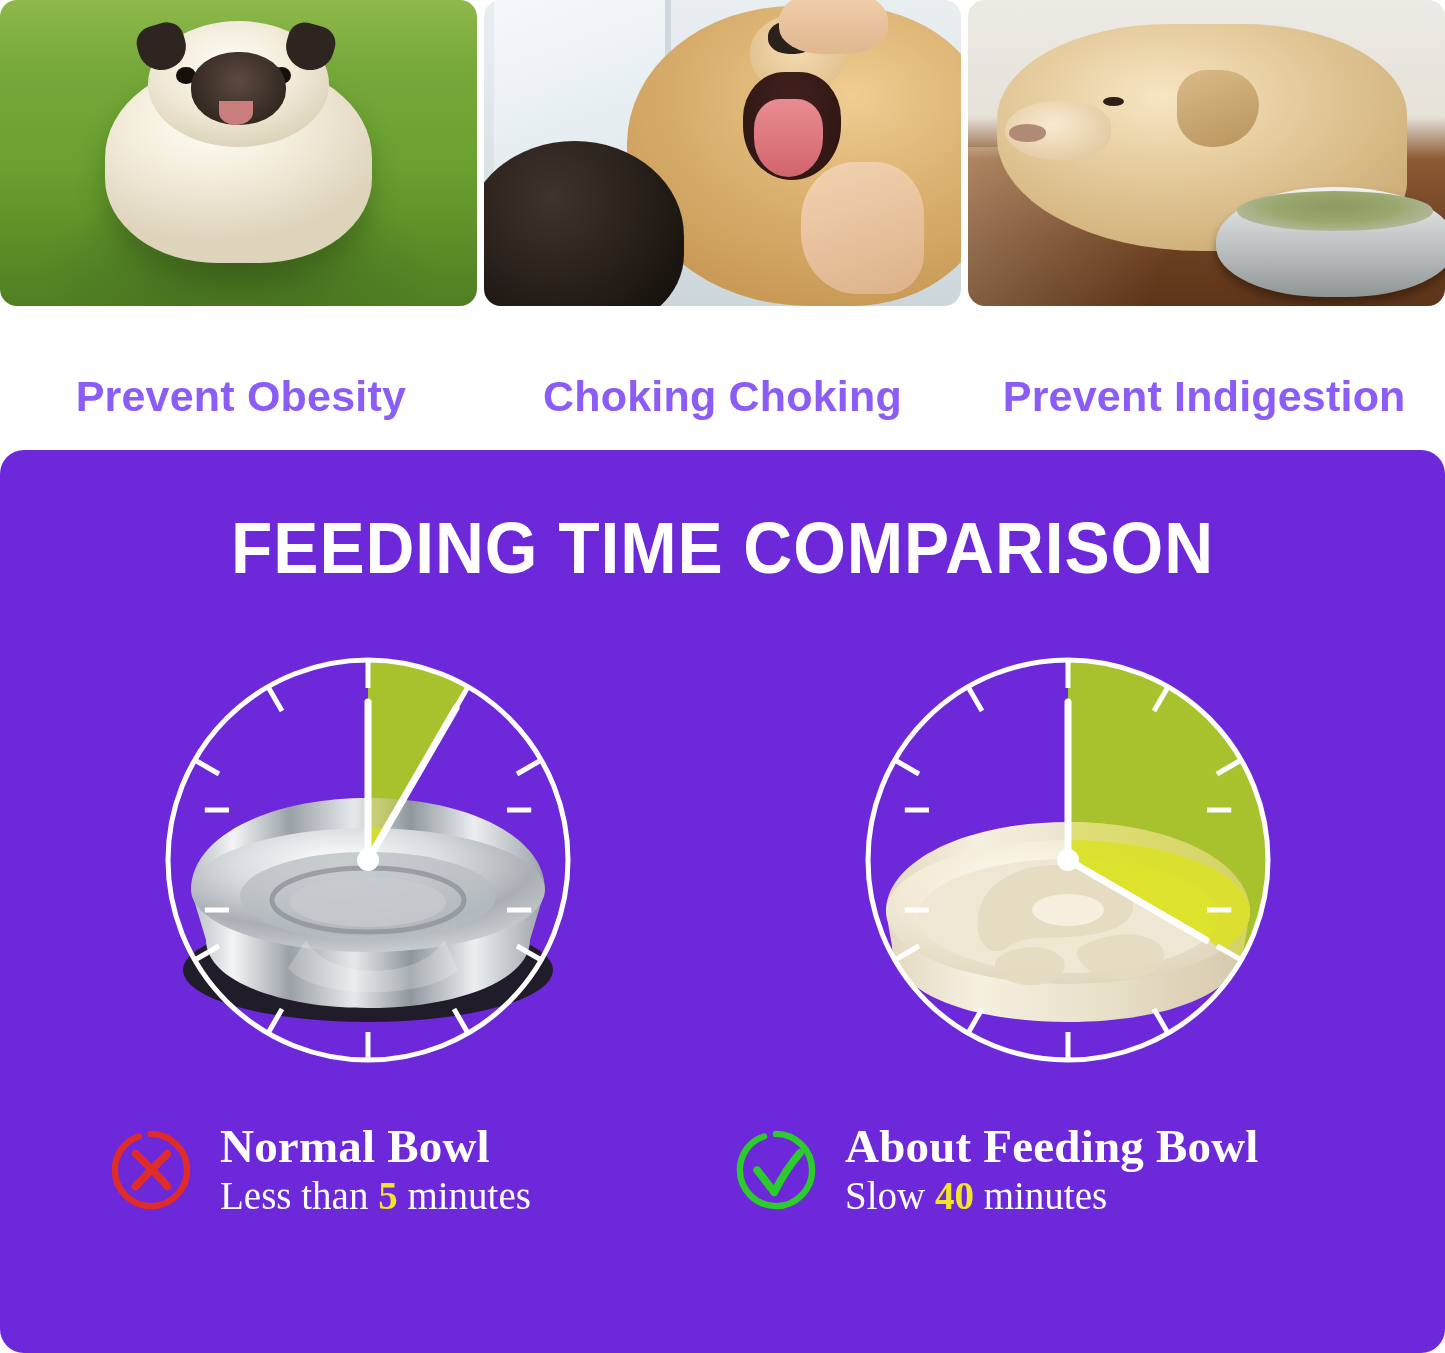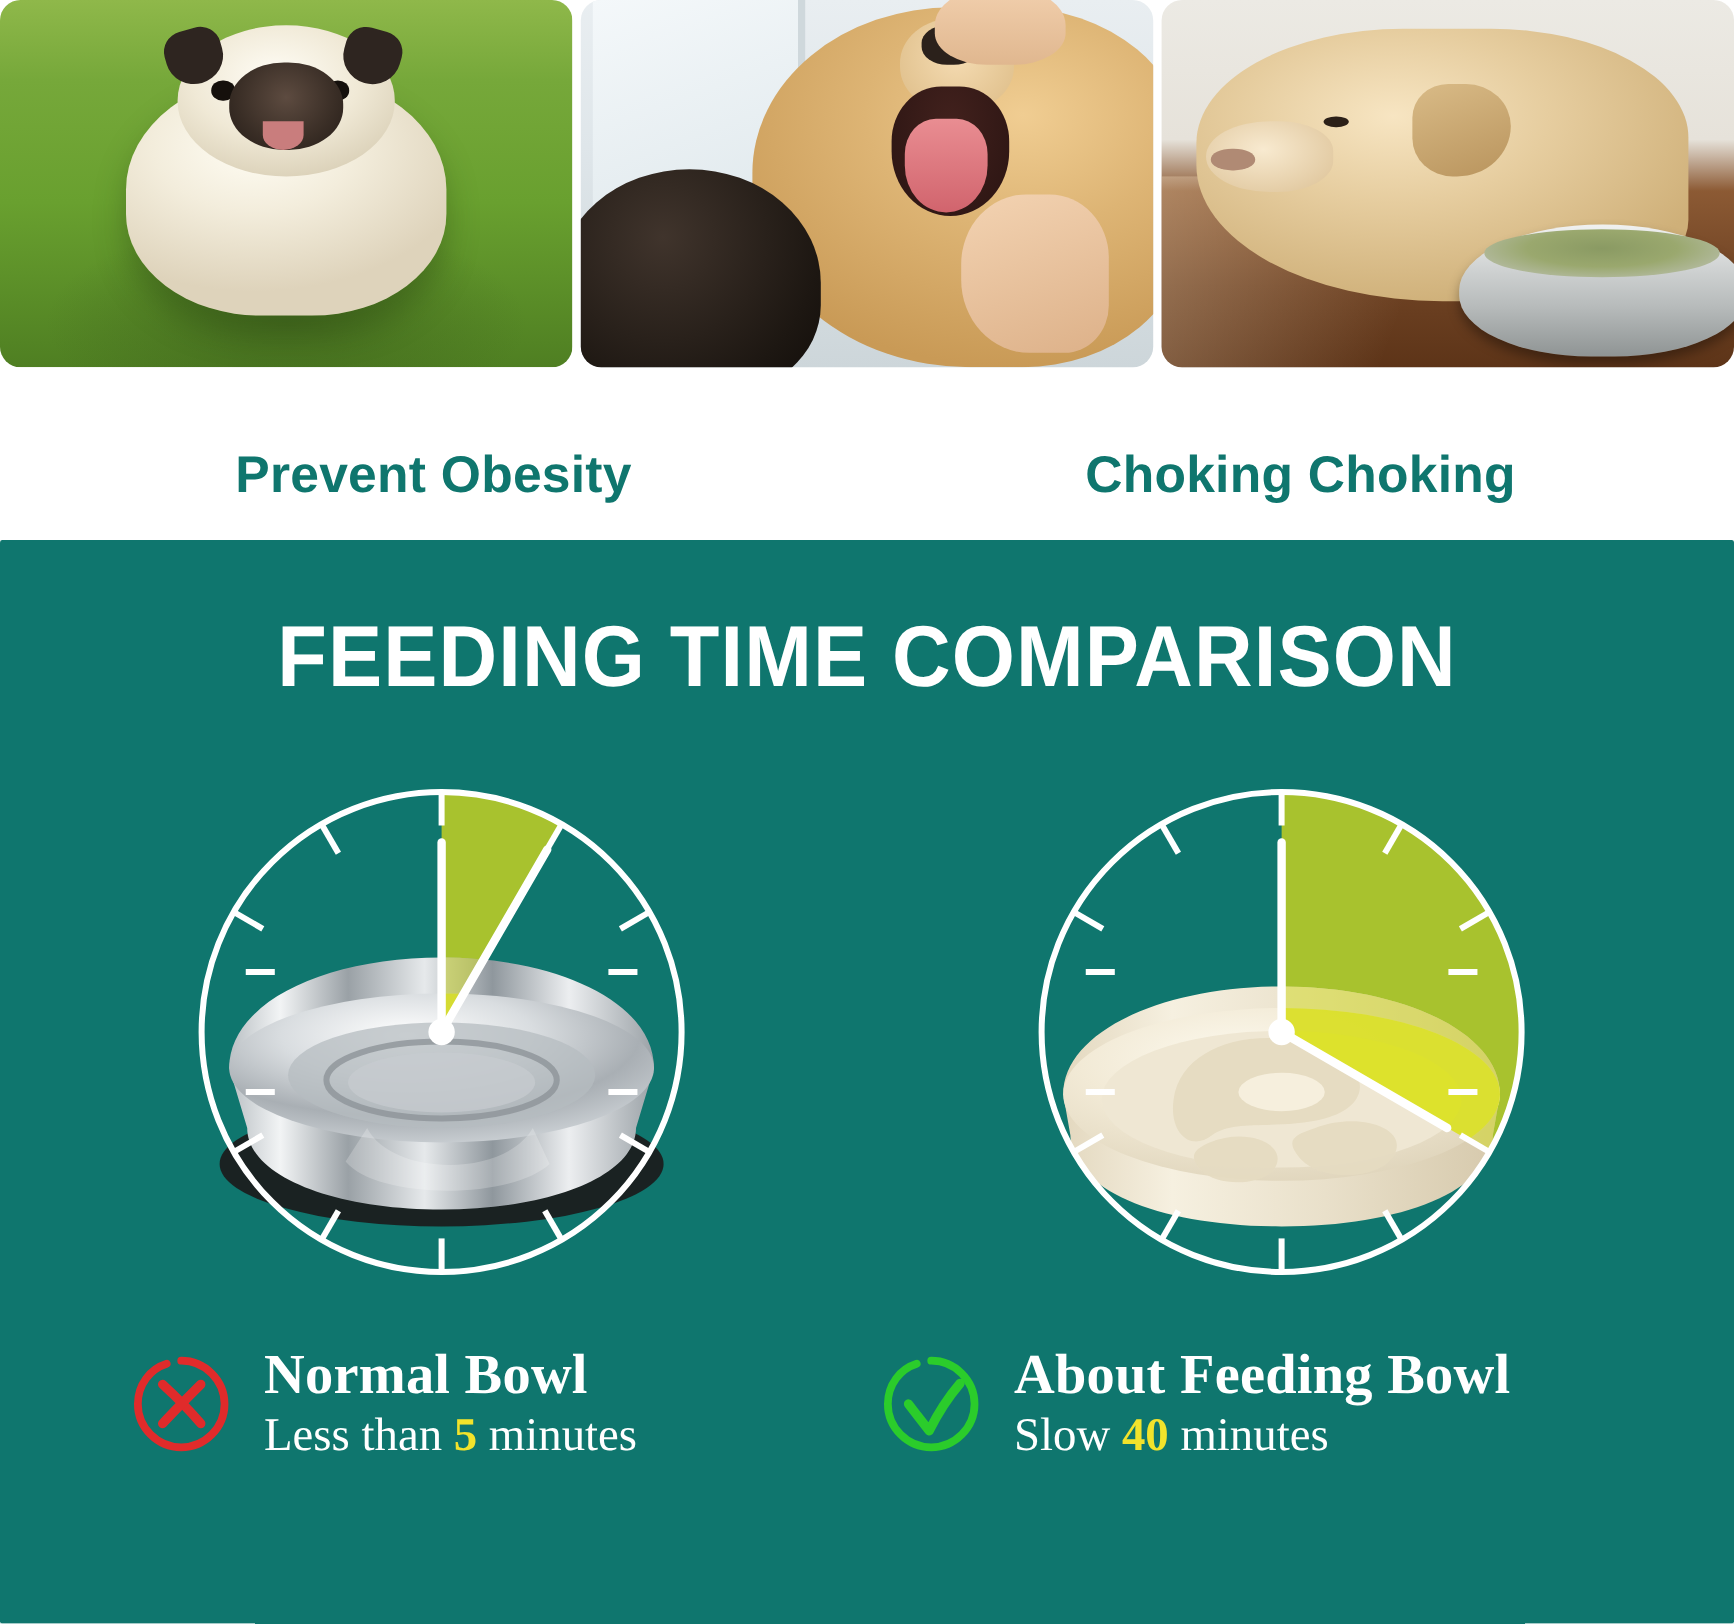--- a/index.html
+++ b/index.html
@@ -226,34 +226,34 @@
     height: 130px;
     display: flex;
   }
   .caption {
     flex: 1 1 0;
     display: flex;
     align-items: center;
     justify-content: center;
     font-size: 43px;
     font-weight: 700;
-    color: #0f766e;
+    color: #8b5cf6;
     letter-spacing: .2px;
     padding-top: 50px;
     box-sizing: border-box;
   }
 
   
   .panel {
     position: absolute;
     left: 0; top: 450px;
     width: 1445px;
     height: 903px;
-    background: #0f766e;
-    border-radius: 2px;
+    background: #6d28d9;
+    border-radius: 24px;
   }
   .panel-title {
     position: absolute;
     left: 0; top: 57px;
     width: 100%;
     text-align: center;
     color: #ffffff;
     font-size: 72px;
     font-weight: 700;
     letter-spacing: 1px;
@@ -350,20 +350,21 @@
     <div class="ind-bowl">
       <div class="ind-bowl-inner"></div>
     </div>
   </div>
 
 </div>
 
 <div class="captions">
   <div class="caption">Prevent Obesity</div>
   <div class="caption">Choking Choking</div>
+  <div class="caption">Prevent Indigestion</div>
 </div>
 
 <div class="panel">
 
   <div class="panel-title">FEEDING TIME COMPARISON</div>
 
   <div class="clocks">
 
     <div class="clock left">
       <svg width="420" height="430" viewBox="0 0 420 430">

